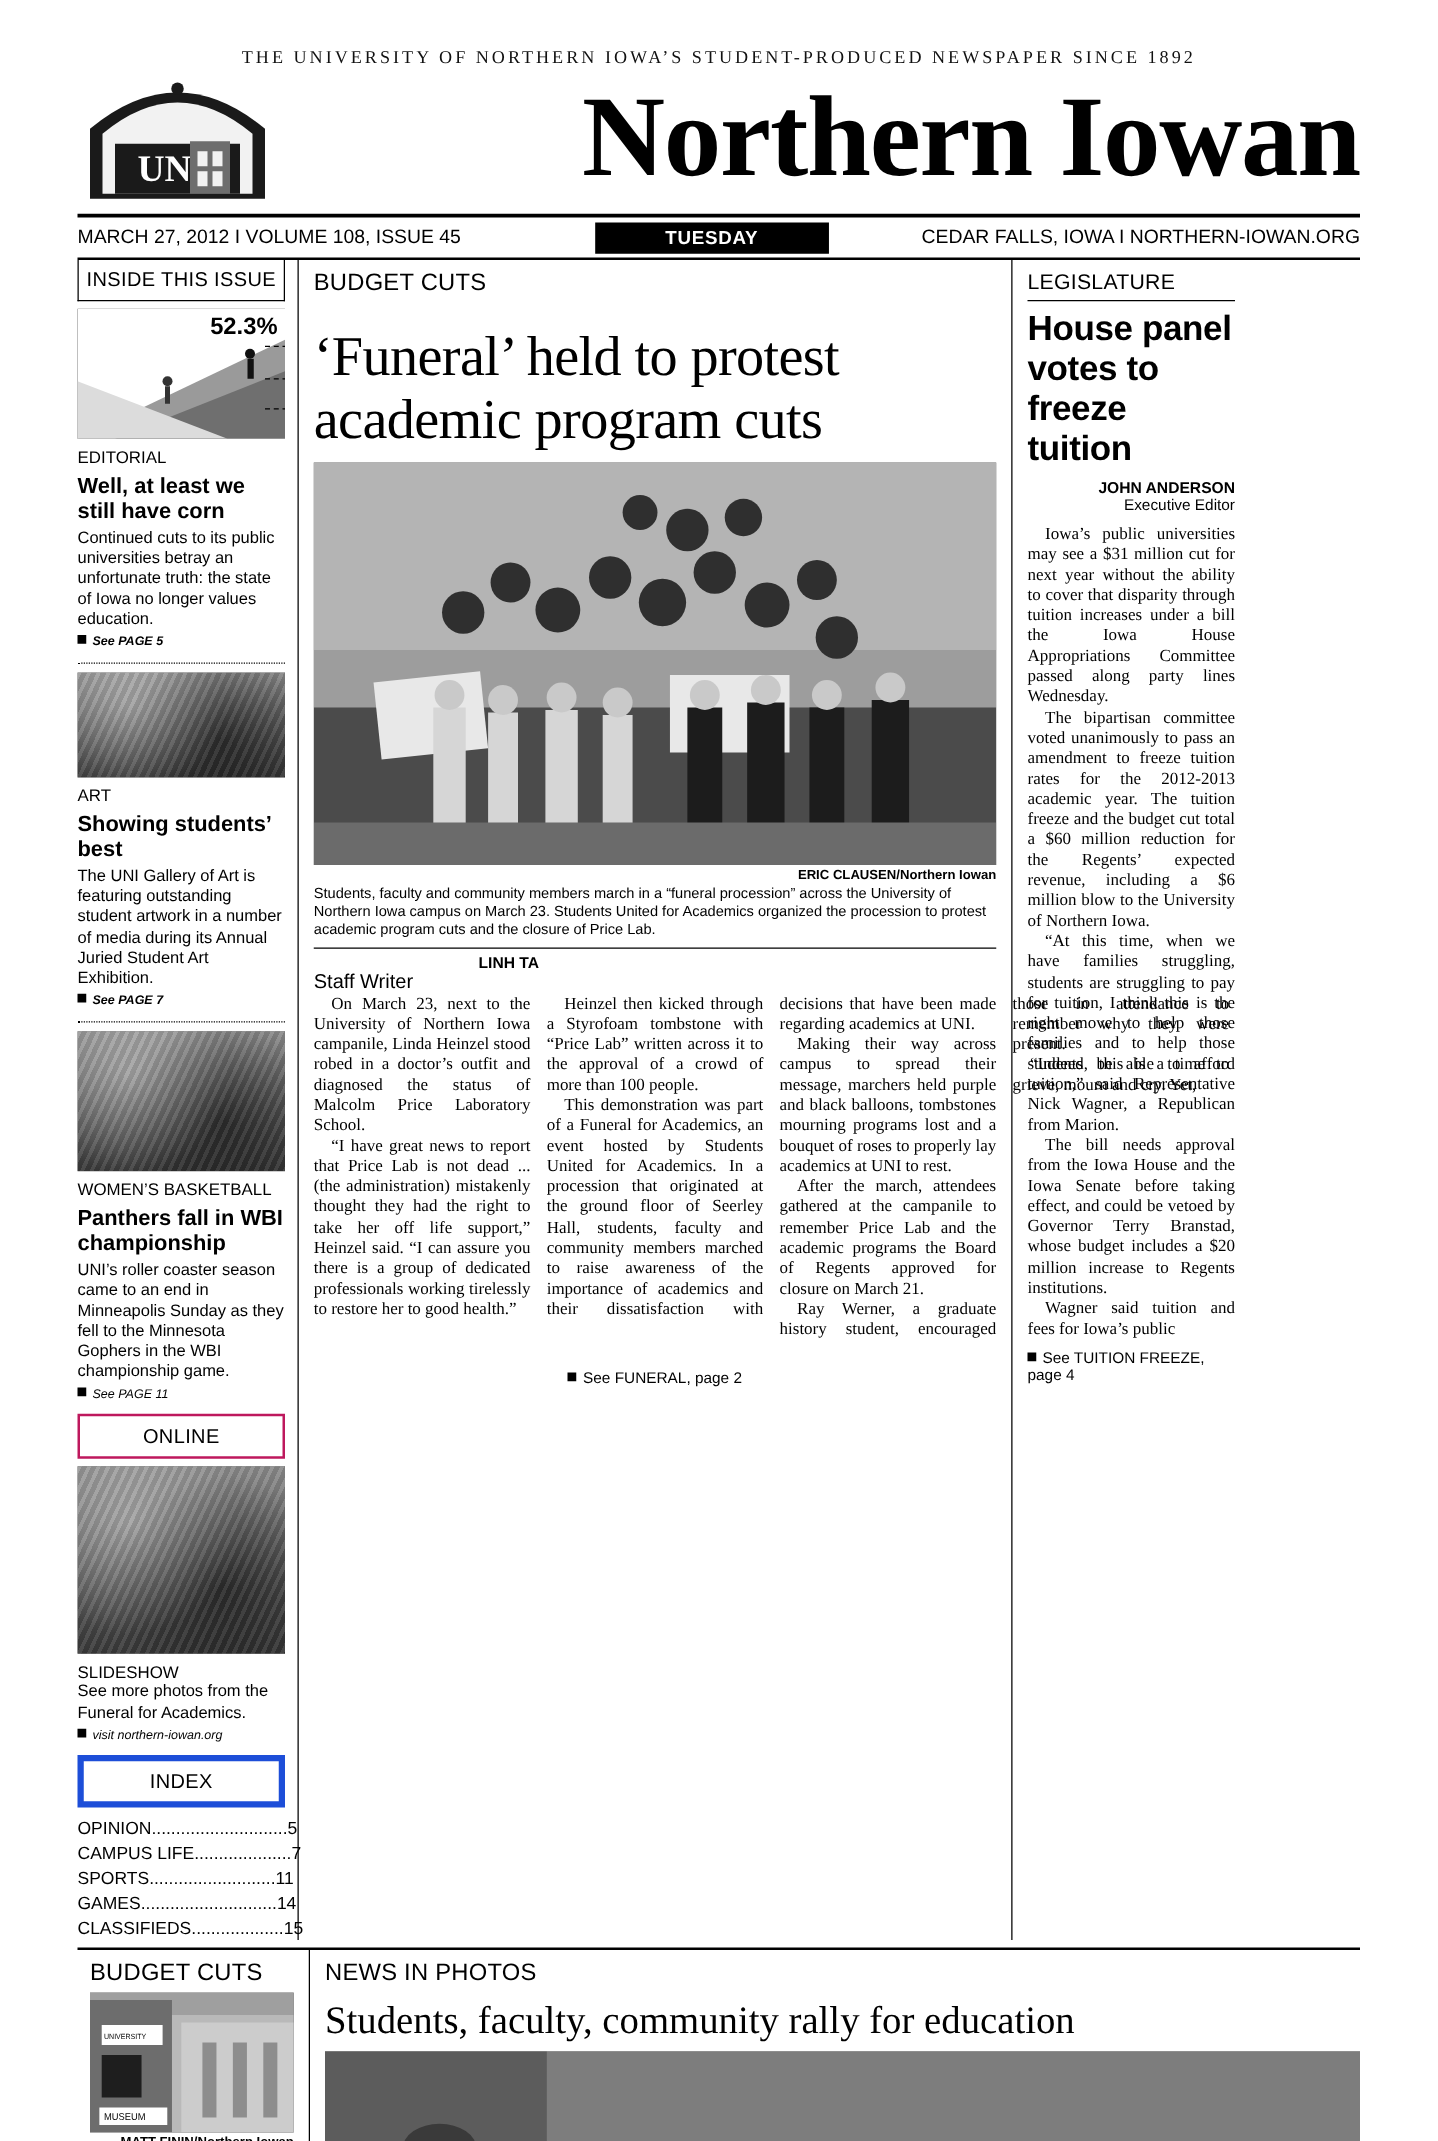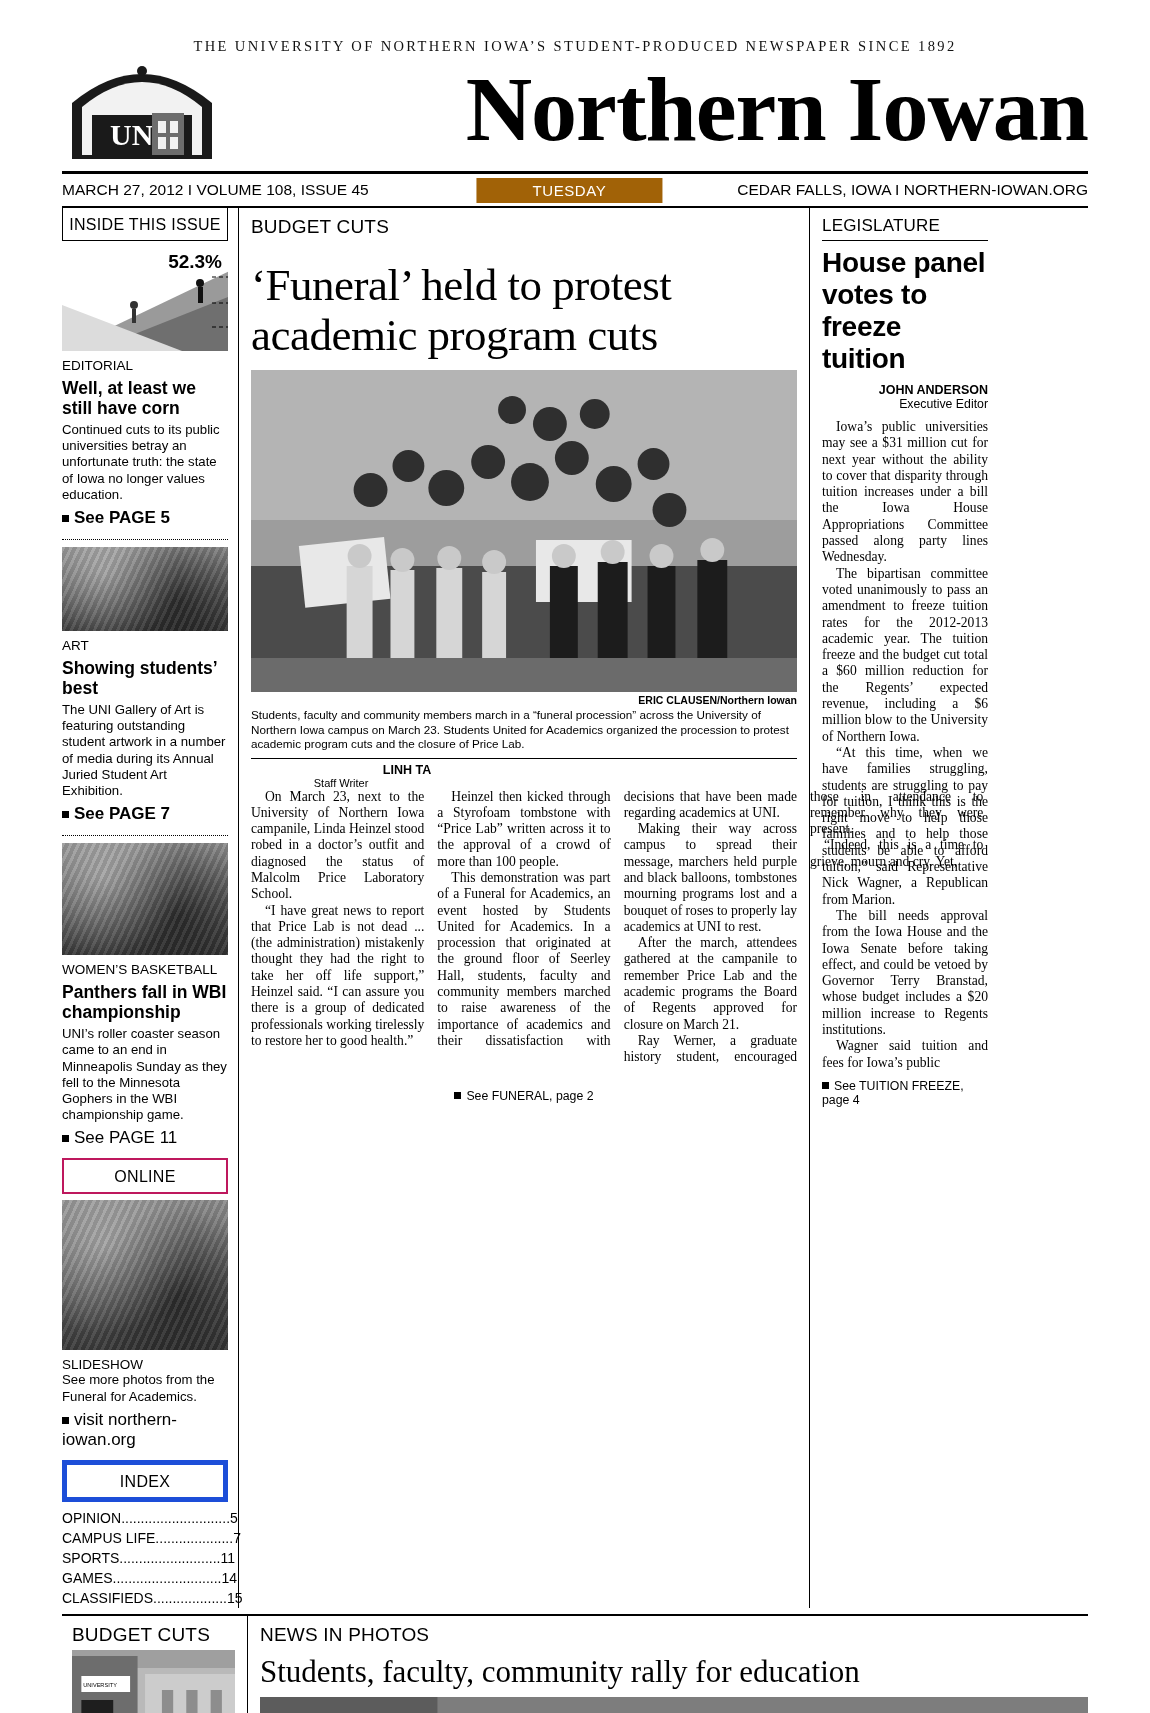--- a/index.html
+++ b/index.html
@@ -60,23 +60,23 @@
     font-size: 15.5px;
     padding: 7px 0 7px 0;
     position: relative;
   }
   .dateline .left { white-space: nowrap; }
   .dateline .right { white-space: nowrap; }
   .dateline .center-badge {
     position: absolute;
     left: 50%;
     transform: translateX(-53%);
-    background: #a16207;
+    background: #000000;
     color: #fff;
-    font-weight: normal;
+    font-weight: bold;
     font-size: 15px;
     letter-spacing: 0.6px;
     padding: 4px 56px;
   }
   .rule-thin { border-top: 2px solid #000; }
 
   
   .cols {
     display: flex;
     margin-top: 0;
@@ -127,21 +127,21 @@
     text-align: right;
     padding: 2px 0 2px;
   }
   .caption {
     font-size: 11.7px;
     line-height: 14.5px;
     padding-bottom: 6px;
   }
 
   .byline-name { font-weight: bold; font-size: 12.5px; text-align: right; }
-  .byline-role { font-size: 11px; text-align: center; }
+  .byline-role { font-size: 16px; text-align: left; }
 
   .body-serif {
     font-family: "Liberation Serif", serif;
     font-size: 13.6px;
     line-height: 16.3px;
     text-align: justify;
   }
   .body-serif p { margin: 0; text-indent: 14px; }
 
   .three-col {
@@ -159,21 +159,21 @@
 
   
   .rail-head {
     font-weight: bold;
     font-size: 17.5px;
     line-height: 20px;
     margin: 5px 0 4px;
   }
   .rail-kicker { font-size: 13.5px; margin-top: 7px;}
   .rail-text { font-size: 13.2px; line-height: 16.2px; }
-  .rail-see { font-size: 17px; margin-top: 5px; }
+  .rail-see { font-size: 10px; margin-top: 5px; font-style: italic; }
   .dotted { border-top: 1px dotted #000; margin: 11px 0 7px; }
 
   .index-list { font-size: 14px; line-height: 20px; font-family: "Liberation Sans", sans-serif; }
   .index-row { white-space: nowrap; }
 
   
   .right-head {
     font-weight: bold;
     font-size: 28px;
     line-height: 32px;

